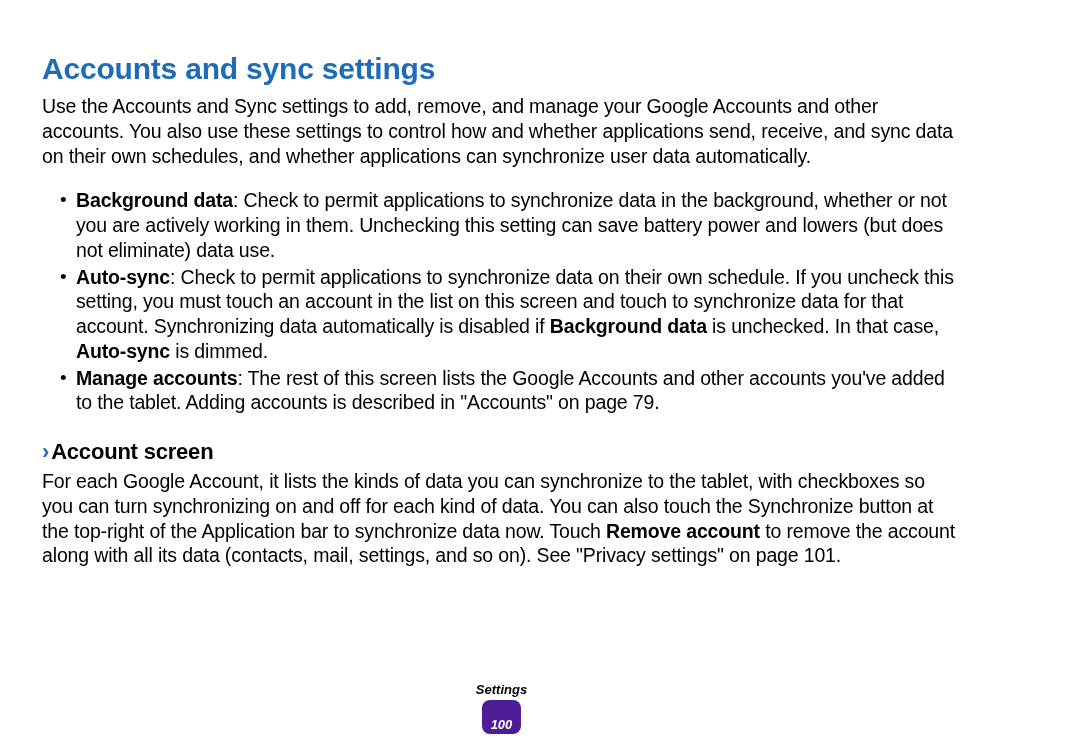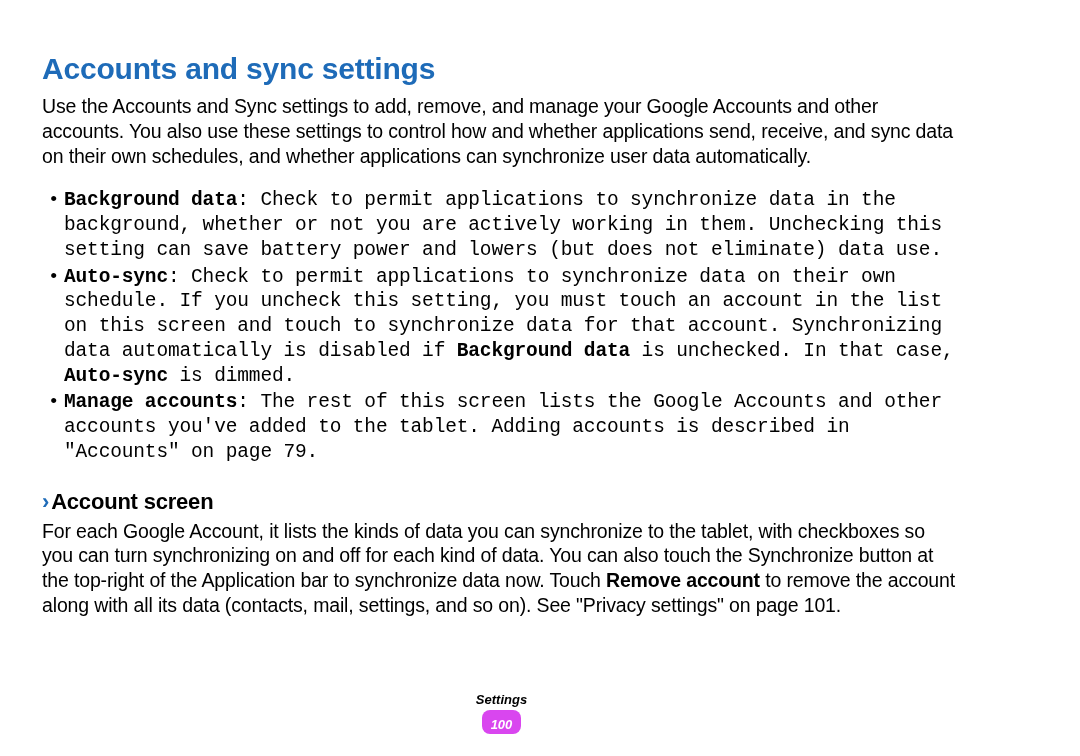--- a/index.html
+++ b/index.html
@@ -49,24 +49,23 @@
   }
   ul.bullets {
     list-style: none;
     margin: 0;
     padding: 0 0 0 22px;
   }
   ul.bullets li {
     position: relative;
     font-size: 19.5px;
     line-height: 1.27;
-    margin: 0 0 2px 0;
+    margin: 0 0 2px 12px;
     letter-spacing: -0.15px;
     padding-left: 0;
-    font-family: Liberation Mono, monospace;
   }
   ul.bullets li::before {
     content: "•";
     position: absolute;
     left: -16px;
     top: 0;
     font-size: 19px;
   }
   .bold { font-weight: 700; }
   .footer {
@@ -82,23 +81,23 @@
     color: #000;
     margin-bottom: 3px;
     font-weight: bold;
   }
   .footer .page-badge {
     display: inline-block;
     font-style: italic;
     font-weight: 700;
     font-size: 13px;
     color: #ffffff;
-    background: #d946ef;
+    background: #4c1d95;
     border-radius: 8px;
-    padding: 7px 9px 1px 9px;
+    padding: 17px 9px 1px 9px;
     line-height: 1.2;
   }
 </style>
 </head>
 <body>
 
 <div class="page">
 
   <h1 class="main-heading">Accounts and sync settings</h1>
 

